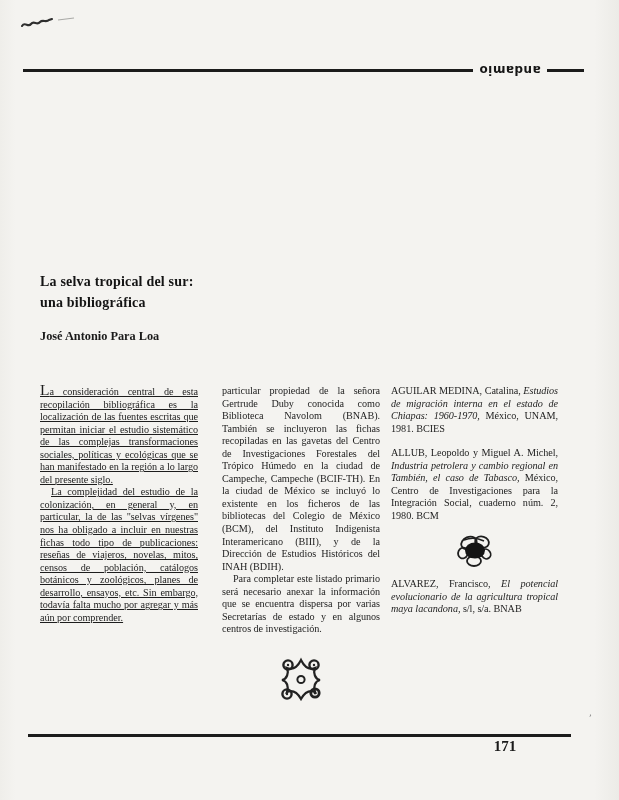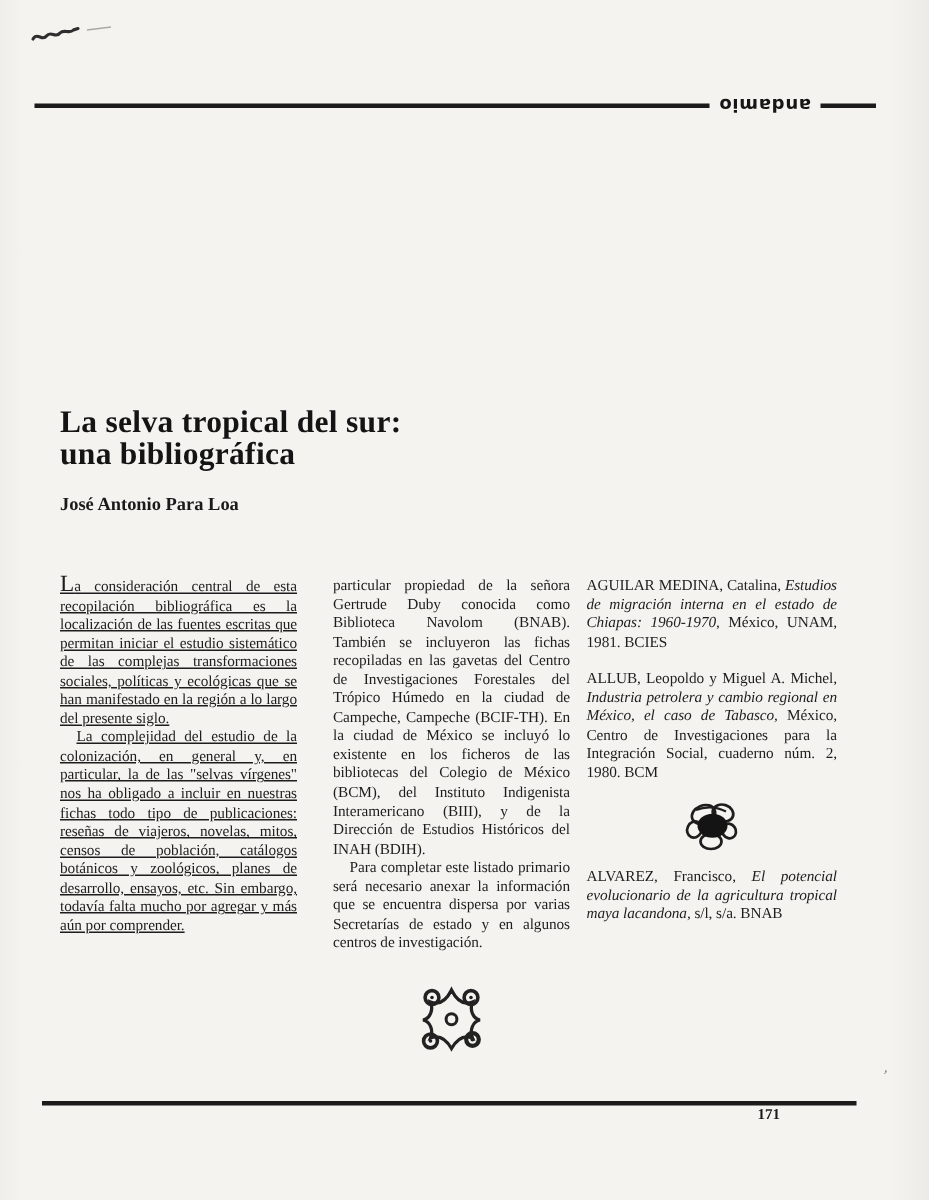--- a/index.html
+++ b/index.html
@@ -16,42 +16,42 @@
   .masthead{position:absolute;left:23px;top:62px;width:548px;height:16px;display:flex;align-items:center;}
   .rule-long{flex:0 0 450px;height:3px;background:#1b1b1b;}
   .journal{display:inline-block;margin:0 6px;transform:rotate(180deg);
     font-family:"DejaVu Sans", sans-serif;font-weight:bold;font-size:12px;
     letter-spacing:.5px;color:#161616;white-space:nowrap;}
   .rule-short{flex:0 0 37px;height:3px;background:#1b1b1b;}
   
   .pencil{position:absolute;left:18px;top:13px;}
   
   .title-block{position:absolute;left:40px;top:271px;width:300px;}
-  .title-block h1{margin:0;font-size:21px;line-height:21px;font-weight:bold;color:#141414;letter-spacing:.2px;}
+  .title-block h1{margin:0;font-size:14px;line-height:21px;font-weight:bold;color:#141414;letter-spacing:.2px;}
   .title-block h1 span{display:block;}
   .author{position:absolute;left:40px;top:329px;font-size:12.3px;font-weight:bold;color:#1a1a1a;}
   
   .col{position:absolute;top:385px;text-align:justify;font-size:10.2px;line-height:12.55px;
     letter-spacing:-0.05px;hyphens:auto;-webkit-hyphens:auto;}
   .col1{left:40px;width:158px;text-decoration:underline;}
   .col2{left:222px;width:158px;}
   .col3{left:378px;width:167px;margin-left:13px;}
   .col p{margin:0;text-indent:11px;}
   .col p.noindent{text-indent:0;}
   .lead::first-letter{font-size:15.5px;line-height:10px;}
   .bib{text-indent:0 !important;margin:0 0 12px 0 !important;}
   .bib em{font-style:italic;}
   
   .orn{display:block;}
   .orn-outline{margin:20px auto 0 auto;width:44px;}
   .orn-filled{margin:1px auto 6px auto;width:38px;}
   
   .footer-rule{position:absolute;left:28px;top:734px;width:543px;height:2.5px;background:#1b1b1b;}
-  .page-number{position:absolute;left:505px;top:738px;width:42px;text-align:left;
-    font-size:10px;font-weight:bold;color:#1a1a1a;}
+  .page-number{position:absolute;left:484px;top:738px;width:42px;text-align:center;
+    font-size:15px;font-weight:bold;color:#1a1a1a;}
   .speck{position:absolute;left:588px;top:712px;font-size:10px;color:#8a8a8a;transform:rotate(15deg);}
 </style>
 </head>
 <body>
 
 <div class="page">
 
   <svg class="pencil" width="70" height="22" viewBox="0 0 70 22">
     <path d="M4 13 c3-5 6 2 9-2 c3-4 6 2 9-2 c3-3 6 1 9-2 l3-1" stroke="#2e2e2e" stroke-width="2.1" fill="none" stroke-linecap="round"></path>
     <path d="M40 7 l16 -2" stroke="#a9a9a6" stroke-width="1.1" fill="none"></path>
@@ -90,21 +90,21 @@
         <circle cx="8" cy="38" r="4.6" stroke="#222" stroke-width="2.4" fill="none"></circle>
         <circle cx="8" cy="38" r="1.2" fill="#222"></circle>
         <circle cx="36" cy="37" r="4.2" stroke="#222" stroke-width="2.8" fill="none"></circle>
         <circle cx="36" cy="37" r="1.4" fill="#222"></circle>
       </svg>
     </span>
   </section>
 
   <section class="col col3">
     <p class="bib"><span>AGUILAR MEDINA, Catalina, </span><em>Estudios de migración interna en el estado de Chiapas: 1960-1970, </em><span>México, UNAM, 1981. BCIES</span></p>
-    <p class="bib"><span>ALLUB, Leopoldo y Miguel A. Michel, </span><em>Industria petrolera y cambio regional en México, el caso de Tabasco, </em><span>México, Centro de Investigaciones para la Integración Social, cuaderno núm. 2, 1980. BCM</span></p>
+    <p class="bib"><span>ALLUB, Leopoldo y Miguel A. Michel, </span><em>Industria petrolera y cambio regional en También, el caso de Tabasco, </em><span>México, Centro de Investigaciones para la Integración Social, cuaderno núm. 2, 1980. BCM</span></p>
 
     <span class="orn orn-filled">
       <svg width="38" height="34" viewBox="0 0 38 34">
         <ellipse cx="13" cy="9" rx="8" ry="6" transform="rotate(-22 13 9)" stroke="#1e1e1e" stroke-width="1.8" fill="none"></ellipse>
         <ellipse cx="26" cy="8" rx="7" ry="5.5" transform="rotate(18 26 8)" stroke="#1e1e1e" stroke-width="1.8" fill="none"></ellipse>
         <ellipse cx="7" cy="19" rx="5.5" ry="4.8" transform="rotate(-65 7 19)" stroke="#1e1e1e" stroke-width="1.8" fill="none"></ellipse>
         <ellipse cx="18" cy="27" rx="7" ry="5" stroke="#1e1e1e" stroke-width="1.8" fill="none"></ellipse>
         <ellipse cx="30" cy="20" rx="5" ry="4.5" transform="rotate(55 30 20)" stroke="#1e1e1e" stroke-width="1.8" fill="none"></ellipse>
         <path d="M8 6 q10 -4 20 1" stroke="#1e1e1e" stroke-width="1.4" fill="none"></path>
         <ellipse cx="19" cy="16.5" rx="10" ry="8" fill="#141414"></ellipse>

